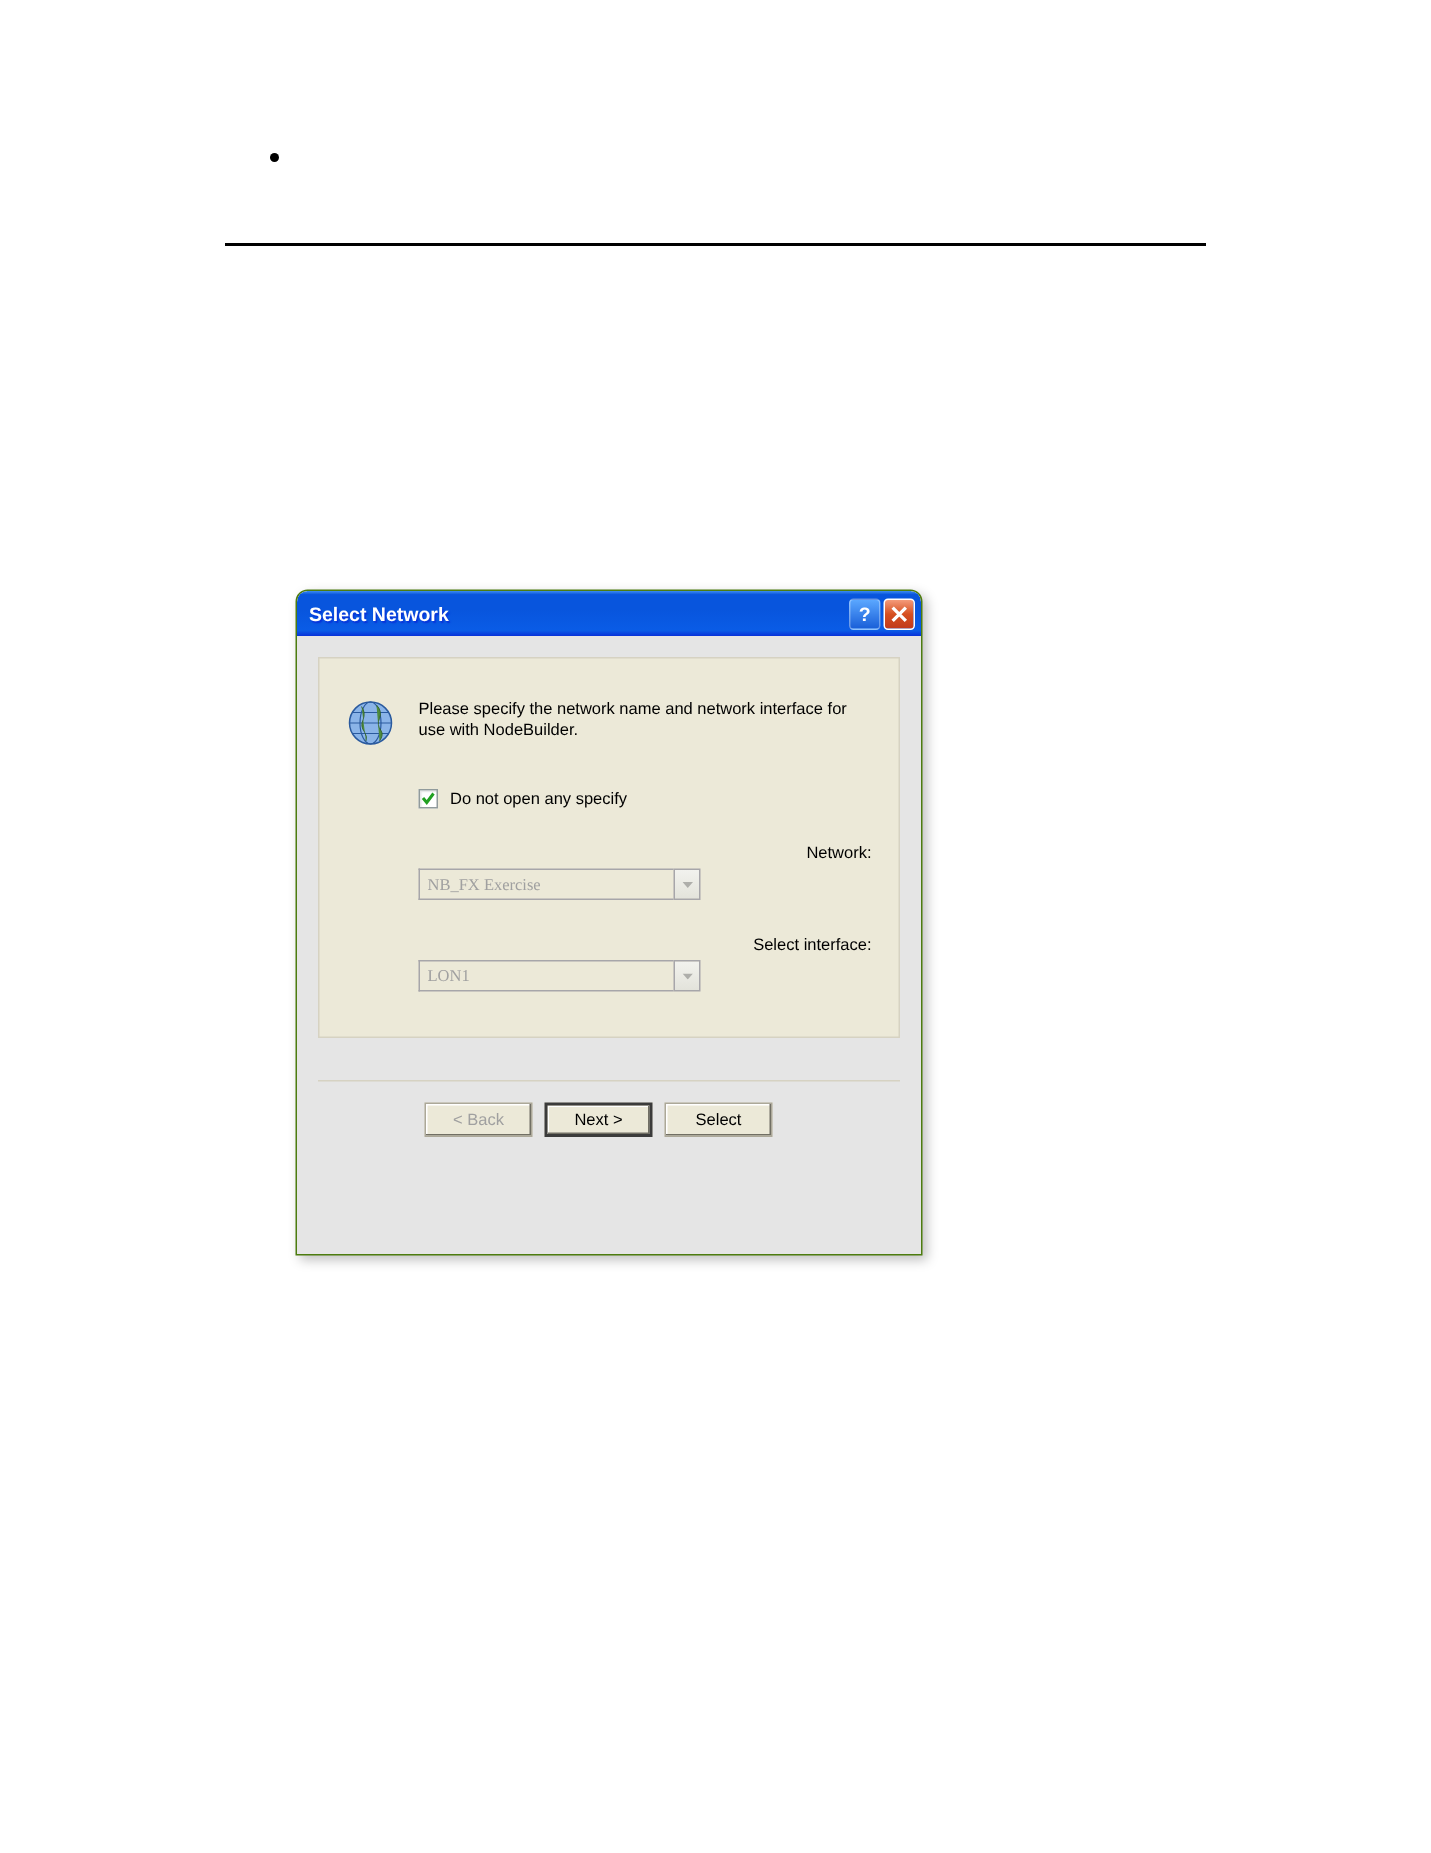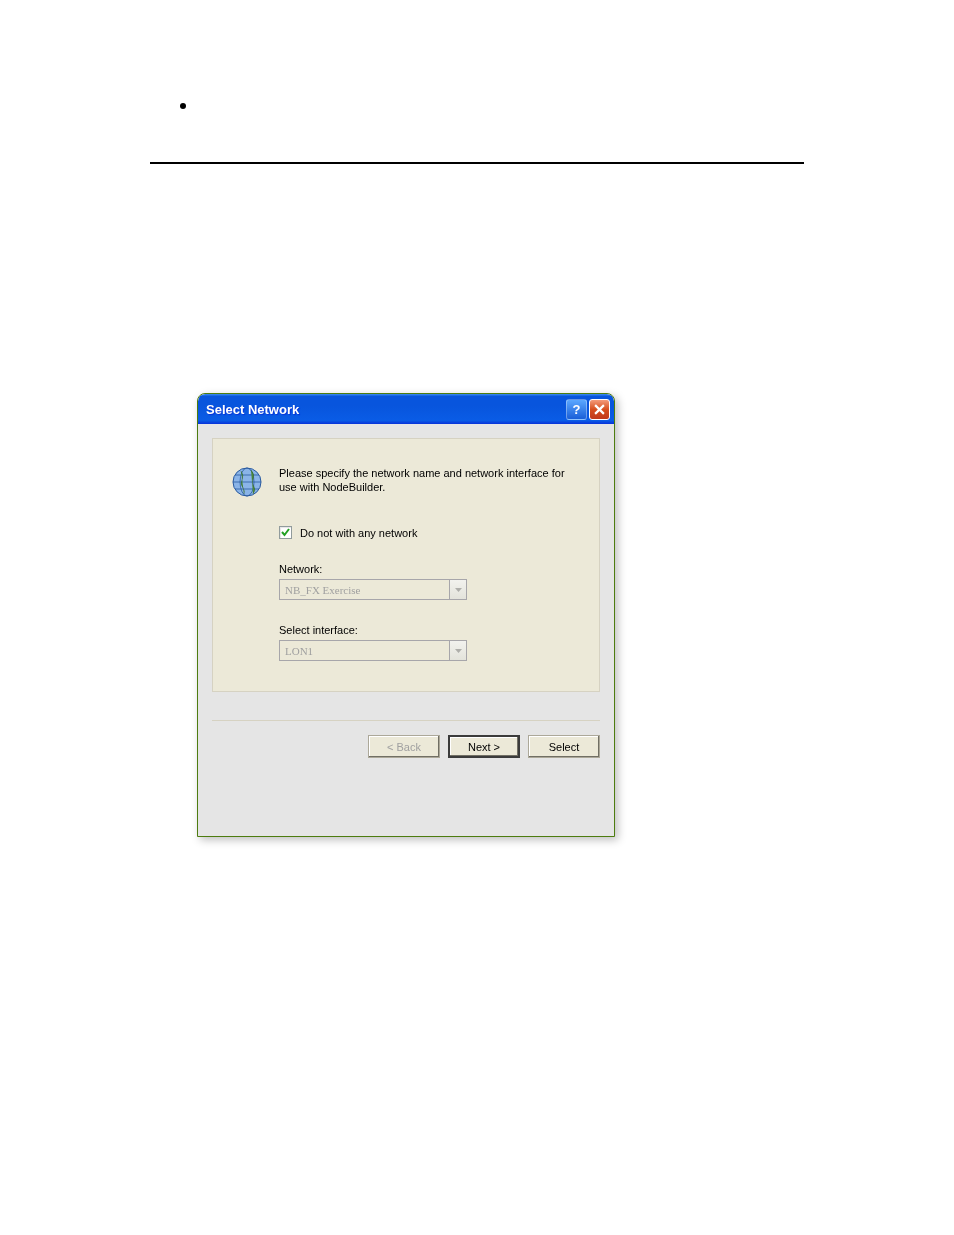--- a/index.html
+++ b/index.html
@@ -141,20 +141,21 @@
       box-shadow: inset 1px 1px 1px rgba(0,0,0,0.1);
     }
     .checkbox-box svg {
       width: 11px;
       height: 11px;
     }
     .field-label {
       font-size: 11px;
       color: #000;
       margin-bottom: 4px;
+      text-align: right;
     }
     .combo {
       display: flex;
       width: 188px;
       height: 21px;
       margin-bottom: 24px;
     }
     .combo-input {
       flex: 1;
       border: 1px solid #a7a6aa;
@@ -179,21 +180,21 @@
       height: 4px;
       opacity: 0.35;
     }
     .button-sep {
       border: none;
       border-top: 1px solid #d6d2c2;
       margin: 28px 0 14px 0;
     }
     .button-row {
       display: flex;
-      justify-content: flex-end;
+      justify-content: center;
       gap: 8px;
       padding: 0 14px 14px 0;
     }
     .wiz-btn {
       width: 72px;
       height: 23px;
       font-size: 11px;
       font-family: Tahoma, Arial, sans-serif;
       background: #ece9d8;
       border: 1px solid #aca899;
@@ -245,21 +246,21 @@
         <div class="instruction-text">Please specify the network name and network interface for use with NodeBuilder.</div>
       </div>
 
       <div class="form-area">
         <div class="checkbox-row">
           <div class="checkbox-box">
             <svg viewBox="0 0 11 11">
               <path d="M2 5 L4.5 8 L9 2" stroke="#22a022" stroke-width="2" fill="none"></path>
             </svg>
           </div>
-          <span>Do not with any network</span>
+          <span>Do not open any specify</span>
         </div>
 
         <div class="field-label">Network:</div>
         <div class="combo">
           <input class="combo-input" readonly="" disabled="" value="NB_FX Exercise" style="">
           <div class="combo-btn">
             <svg viewBox="0 0 7 4">
               <path d="M0 0 L3.5 4 L7 0 Z" fill="#404040"></path>
             </svg>
           </div>

